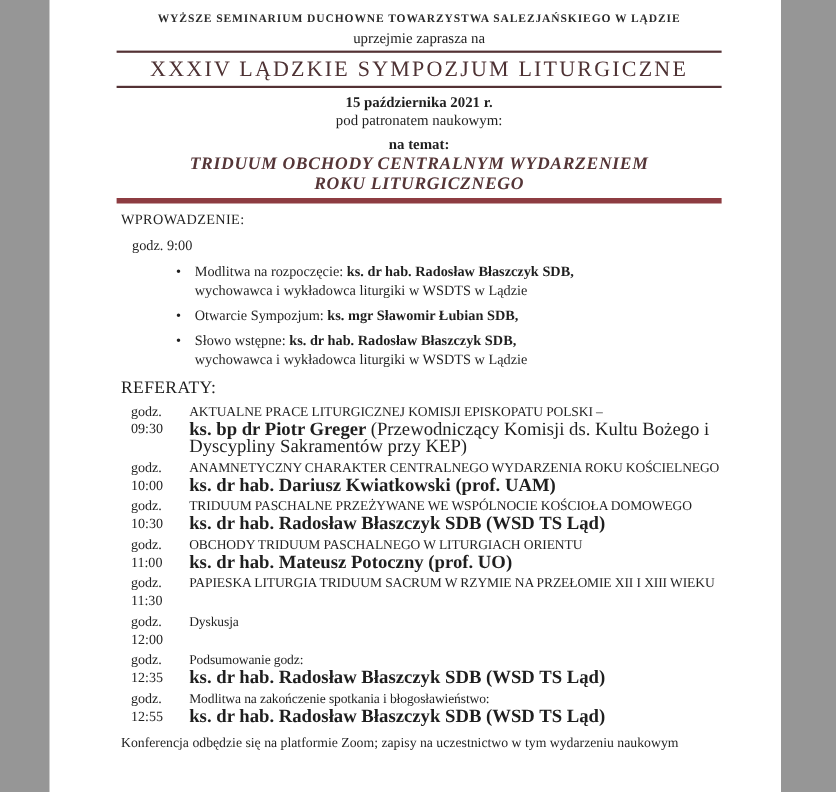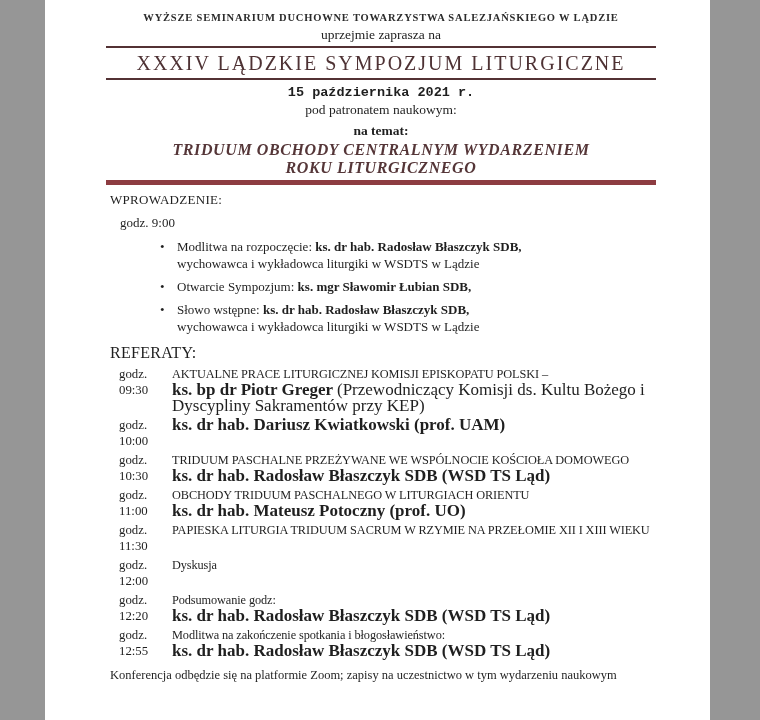--- a/index.html
+++ b/index.html
@@ -22,21 +22,21 @@
     margin-top:4px;font-size:10.5px;font-weight:bold;letter-spacing:0.8px;
     color:#2b2b2b;line-height:15px;white-space:nowrap;
   }
   .invitation{margin-top:1px;font-size:13.5px;line-height:17px;color:#222;}
   .title-block{margin-top:3px;margin-left:-4px;margin-right:-4px;}
   .rule-thin{height:2px;background:#533134;}
   .symposium-title{
     margin:2px 0;font-size:20px;line-height:26px;letter-spacing:2px;
     color:#4e3234;white-space:nowrap;text-align:center;
   }
-  .event-date{margin-top:4px;font-size:13.5px;font-weight:bold;line-height:17px;font-family:Liberation Mono, monospace;}
+  .event-date{margin-top:4px;font-size:13.5px;font-weight:bold;line-height:17px;}
   .patronage-intro{margin-top:0;font-size:13.5px;line-height:17px;}
   .patron-name{margin-top:5px;font-size:12.5px;font-weight:bold;letter-spacing:0.4px;line-height:16px;}
   .topic-intro{margin-top:4px;font-size:13.5px;font-weight:bold;line-height:17px;}
   .topic-line{
     font-style:italic;font-weight:bold;color:#553638;
     font-size:16px;line-height:18px;letter-spacing:0.6px;white-space:nowrap;
   }
   .topic-line.first{margin-top:2px;}
   .rule-thick{margin-top:3px;height:5px;background:#8d3c41;margin-left:-4px;margin-right:-4px;}
   .section-heading{margin-top:7px;font-size:13px;line-height:16px;letter-spacing:0.3px;}
@@ -111,20 +111,21 @@
       <div class="ref-time">godz. 09:30</div>
       <div class="ref-body">
         <div class="ref-title">AKTUALNE PRACE LITURGICZNEJ KOMISJI EPISKOPATU POLSKI –</div>
         <div class="ref-speaker"><b>ks.  bp dr Piotr Greger </b><span>(Przewodniczący Komisji ds. Kultu Bożego i Dyscypliny Sakramentów przy KEP)</span></div>
       </div>
     </div>
 
     <div class="ref-row">
       <div class="ref-time">godz. 10:00</div>
       <div class="ref-body">
+        <div class="ref-title">ANAMNETYCZNY CHARAKTER CENTRALNEGO WYDARZENIA ROKU KOŚCIELNEGO</div>
         <div class="ref-speaker"><b>ks. dr hab.  Dariusz Kwiatkowski (prof. UAM)</b><span></span></div>
       </div>
     </div>
 
     <div class="ref-row">
       <div class="ref-time">godz. 10:30</div>
       <div class="ref-body">
         <div class="ref-title">TRIDUUM PASCHALNE PRZEŻYWANE WE WSPÓLNOCIE KOŚCIOŁA DOMOWEGO</div>
         <div class="ref-speaker"><b>ks. dr hab. Radosław Błaszczyk SDB (WSD TS Ląd)</b><span></span></div>
       </div>
@@ -147,21 +148,21 @@
 
     <div class="ref-row">
       <div class="ref-time">godz. 12:00</div>
       <div class="ref-body">
         <div class="ref-title">Dyskusja</div>
         <div class="ref-speaker"><b></b><span></span></div>
       </div>
     </div>
 
     <div class="ref-row">
-      <div class="ref-time">godz. 12:20</div>
+      <div class="ref-time">godz. 12:35</div>
       <div class="ref-body">
         <div class="ref-title">Podsumowanie godz:</div>
         <div class="ref-speaker"><b>ks. dr hab.  Radosław Błaszczyk SDB (WSD TS Ląd)</b><span></span></div>
       </div>
     </div>
 
     <div class="ref-row">
       <div class="ref-time">godz. 12:55</div>
       <div class="ref-body">
         <div class="ref-title">Modlitwa na zakończenie spotkania i błogosławieństwo:</div>

